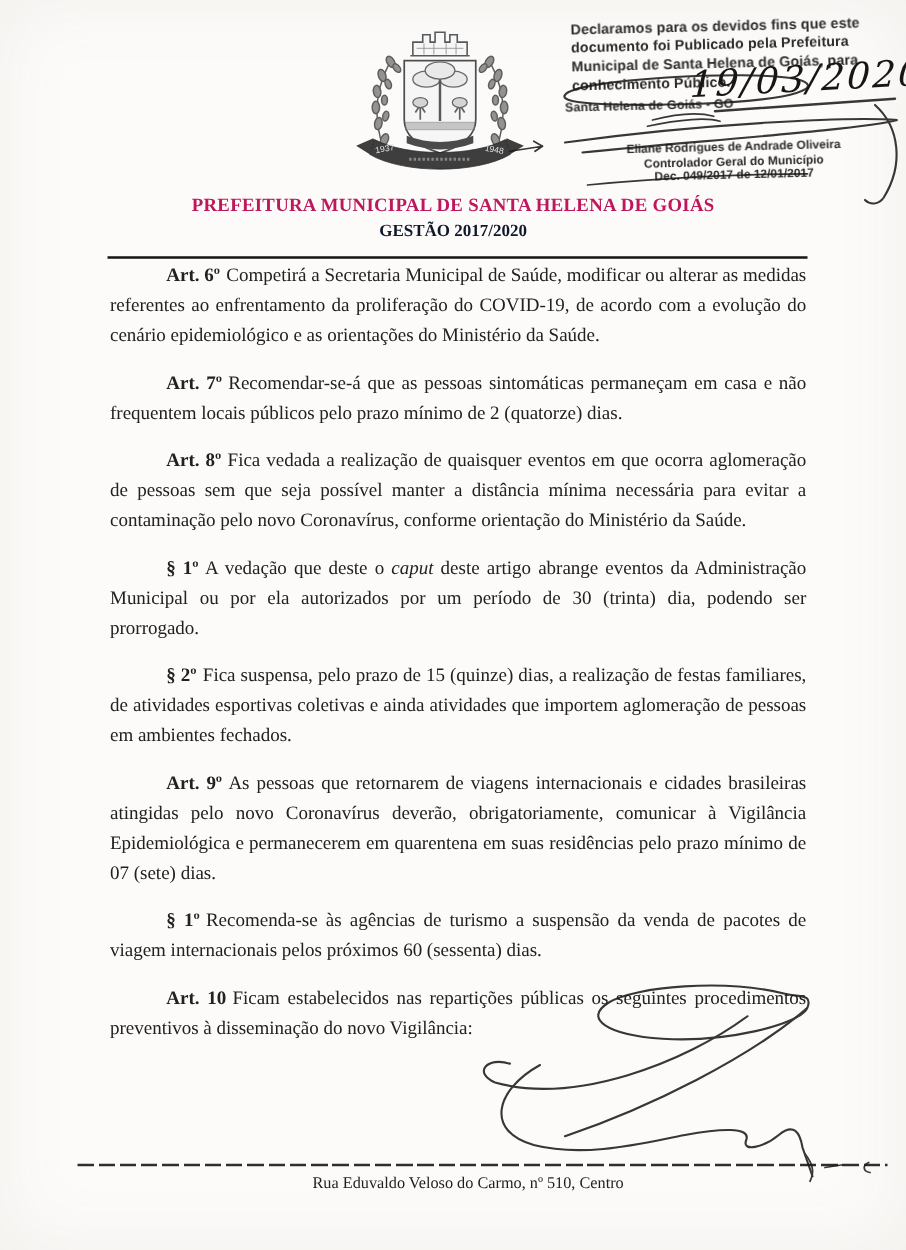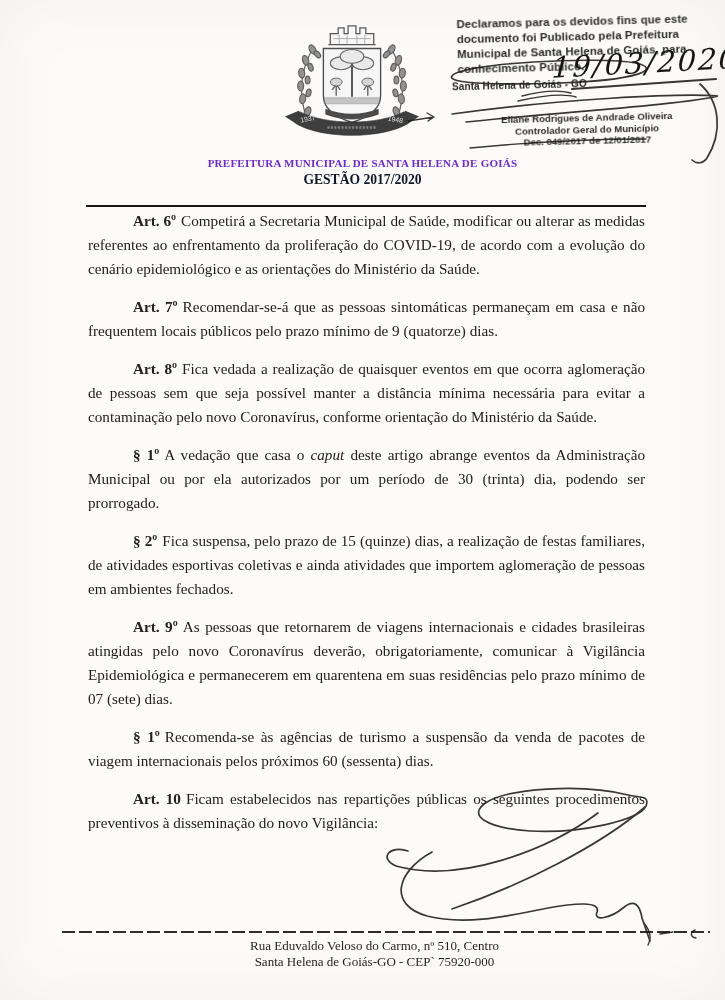--- a/index.html
+++ b/index.html
@@ -50,21 +50,21 @@
     position:absolute;left:552px;top:46px;width:180px;
     font-family:"DejaVu Serif", serif;font-style:italic;
     font-size:29px;letter-spacing:2px;color:#161616;
     transform:rotate(-3deg) skewX(-6deg);
     white-space:nowrap;
   }
 
   
   .title-block{position:absolute;top:157px;left:0;width:725px;text-align:center;}
   .title-block h1{
-    margin:0;font-size:11px;font-weight:700;letter-spacing:.25px;color:#6d28d9;
+    margin:0;font-size:15px;font-weight:700;letter-spacing:.25px;color:#be185d;
   }
   .title-block h2{
     margin:3px 0 0 0;font-size:13.6px;font-weight:700;color:#0f172a;
   }
   .header-rule{
     position:absolute;top:205px;left:86px;width:560px;height:2px;background:#161614;
   }
 
   
   .content{
@@ -167,33 +167,32 @@
   <div class="hand-date">19/03/2020</div>
 
   <div class="title-block">
     <h1>PREFEITURA MUNICIPAL DE SANTA HELENA DE GOIÁS</h1>
     <h2>GESTÃO 2017/2020</h2>
   </div>
   <div class="header-rule"></div>
 
   <div class="content">
     <p><b>Art. 6º</b><span>Competirá a Secretaria Municipal de Saúde, modificar ou alterar as medidas referentes ao enfrentamento da proliferação do COVID-19, de acordo com a evolução do cenário epidemiológico e as orientações do Ministério da Saúde.</span></p>
-    <p><b>Art. 7º</b><span>Recomendar-se-á que as pessoas sintomáticas permaneçam em casa e não frequentem locais públicos pelo prazo mínimo de 9 (quatorze) dias.</span></p>
+    <p><b>Art. 7º</b><span>Recomendar-se-á que as pessoas sintomáticas permaneçam em casa e não frequentem locais públicos pelo prazo mínimo de 2 (quatorze) dias.</span></p>
     <p><b>Art. 8º</b><span>Fica vedada a realização de quaisquer eventos em que ocorra aglomeração de pessoas sem que seja possível manter a distância mínima necessária para evitar a contaminação pelo novo Coronavírus, conforme orientação do Ministério da Saúde.</span></p>
-    <p><b>§ 1º</b><span>A vedação que casa o </span><i>caput</i><span> deste artigo abrange eventos da Administração Municipal ou por ela autorizados por um período de 30 (trinta) dia, podendo ser prorrogado.</span></p>
+    <p><b>§ 1º</b><span>A vedação que deste o </span><i>caput</i><span> deste artigo abrange eventos da Administração Municipal ou por ela autorizados por um período de 30 (trinta) dia, podendo ser prorrogado.</span></p>
     <p><b>§ 2º</b><span>Fica suspensa, pelo prazo de 15 (quinze) dias, a realização de festas familiares, de atividades esportivas coletivas e ainda atividades que importem aglomeração de pessoas em ambientes fechados.</span></p>
     <p><b>Art. 9º</b><span>As pessoas que retornarem de viagens internacionais e cidades brasileiras atingidas pelo novo Coronavírus deverão, obrigatoriamente, comunicar à Vigilância Epidemiológica e permanecerem em quarentena em suas residências pelo prazo mínimo de 07 (sete) dias.</span></p>
     <p><b>§ 1º</b><span>Recomenda-se às agências de turismo a suspensão da venda de pacotes de viagem internacionais pelos próximos 60 (sessenta) dias.</span></p>
     <p><b>Art. 10</b><span>Ficam estabelecidos nas repartições públicas os seguintes procedimentos preventivos à disseminação do novo Vigilância:</span></p>
   </div>
 
   <div class="footer">
     <div class="footer-rule"></div>
     <div class="footer-line first">Rua Eduvaldo Veloso do Carmo, nº 510, Centro</div>
-    <div class="footer-line">Santa Helena de Goiás-GO - CEP` 75920-000</div>
   </div>
 
   <svg class="ink-overlay" viewBox="0 0 725 1000" xmlns="http://www.w3.org/2000/svg">
     <g stroke="#181816" stroke-width="1.7" fill="none" stroke-linecap="round" opacity=".86">
 
       <path d="M452 76 C460 63 600 56 636 63 C662 69 640 80 560 83 C500 85 446 84 452 76"></path>
 
       <path d="M572 89 L716 79" stroke-width="2"></path>
 
       <path d="M522 96 C545 90 560 90 571 93 M518 101 C545 95 566 94 576 97" stroke-width="1.4"></path>

